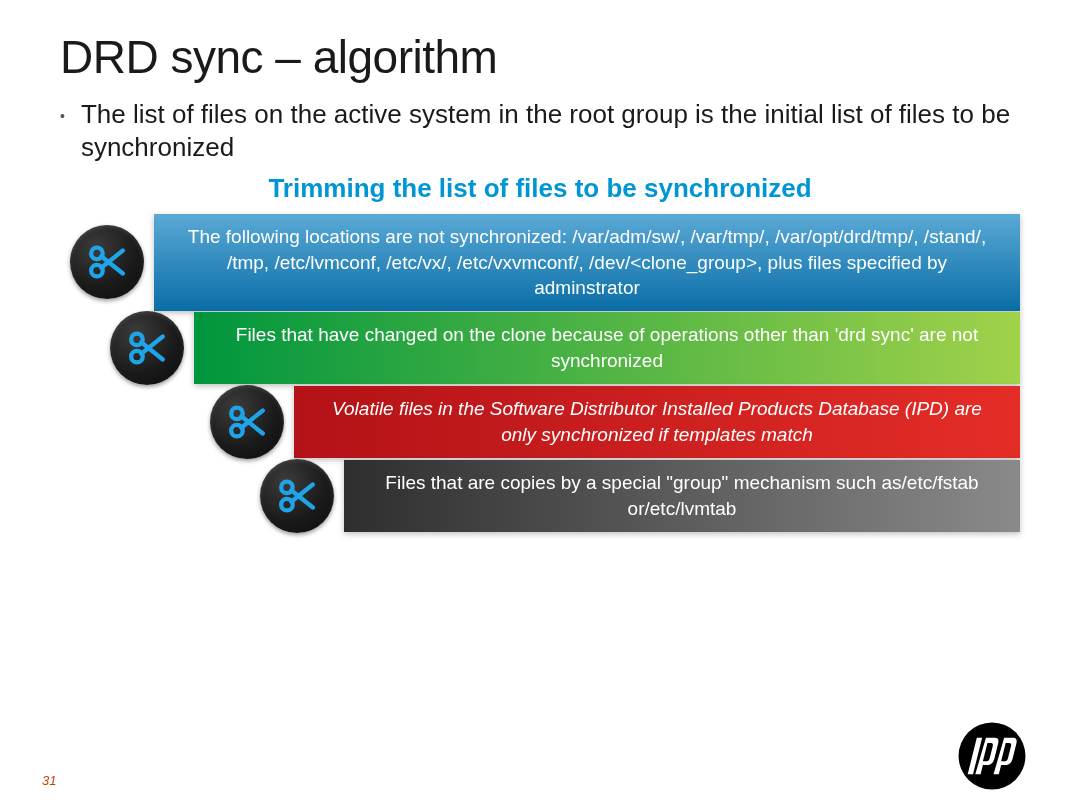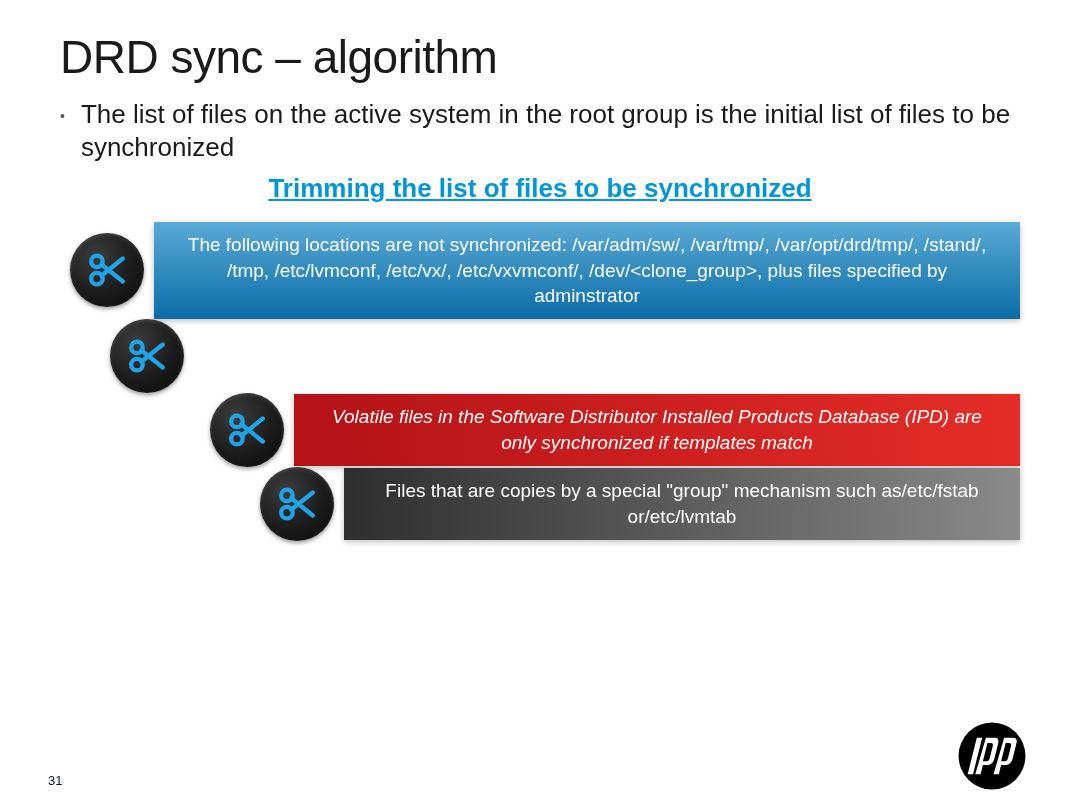--- a/index.html
+++ b/index.html
@@ -35,26 +35,25 @@
     margin-right: 16px;
     margin-top: 10px;
     color: #555;
   }
   .subtitle {
     text-align: center;
     font-size: 26px;
     font-weight: 700;
     color: #0096d6;
     margin: 4px 0 10px 0;
-    text-decoration: underline;
   }
   .bars {
     display: flex;
     flex-direction: column;
-    margin-top: 18px;
+    margin-top: 10px;
   }
   .row {
     display: flex;
     align-items: center;
     gap: 10px;
   }
   .spacer { flex: 0 0 auto; }
   .scissors {
     flex: 0 0 auto;
     width: 74px;
@@ -78,24 +77,25 @@
     box-shadow: 0 2px 6px rgba(0,0,0,0.25);
   }
   .bar.blue   { background: linear-gradient(to bottom, #5aa9d6 0%, #0a6da6 100%); }
   .bar.green  { background: linear-gradient(to right, #00963e 0%, #a1d24a 100%); }
   .bar.orange { background: linear-gradient(to right, #c46400 0%, #f5a623 100%); }
   .bar.red    { background: linear-gradient(to right, #b31217 0%, #e52d27 100%); font-style: italic; }
   .bar.gray   { background: linear-gradient(to right, #2e2e2e 0%, #8a8a8a 100%); }
 
   .page-number {
     position: absolute;
-    left: 48px;
+    left: 42px;
     bottom: 22px;
-    color: #0f172a;
+    color: #c2410c;
     font-size: 13px;
+    font-style: italic;
   }
   .hp-logo {
     position: absolute;
     right: 50px;
     bottom: 16px;
     width: 76px;
     height: 76px;
   }
   .hp-logo svg { width: 100%; height: 100%; }
 </style>
@@ -135,20 +135,21 @@
       <span class="scissors">
         <svg viewBox="0 0 64 64">
             <g fill="none" stroke="#1fa4e8" stroke-width="6" stroke-linecap="round">
               <circle cx="18" cy="20" r="8"></circle>
               <circle cx="18" cy="44" r="8"></circle>
               <line x1="24" y1="24" x2="54" y2="48"></line>
               <line x1="24" y1="40" x2="54" y2="16"></line>
             </g>
           </svg>
       </span>
+      <div class="bar green">Files that have changed on the clone because of operations other than 'drd sync' are not synchronized</div>
     </div>
 
 
     <div class="row">
       <span class="spacer" style="width:140px"></span>
       <span class="scissors">
         <svg viewBox="0 0 64 64">
             <g fill="none" stroke="#1fa4e8" stroke-width="6" stroke-linecap="round">
               <circle cx="18" cy="20" r="8"></circle>
               <circle cx="18" cy="44" r="8"></circle>

